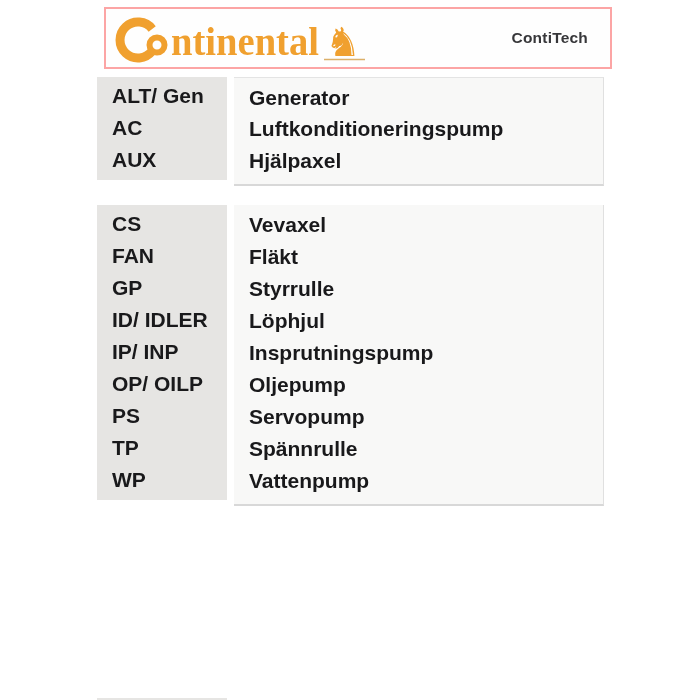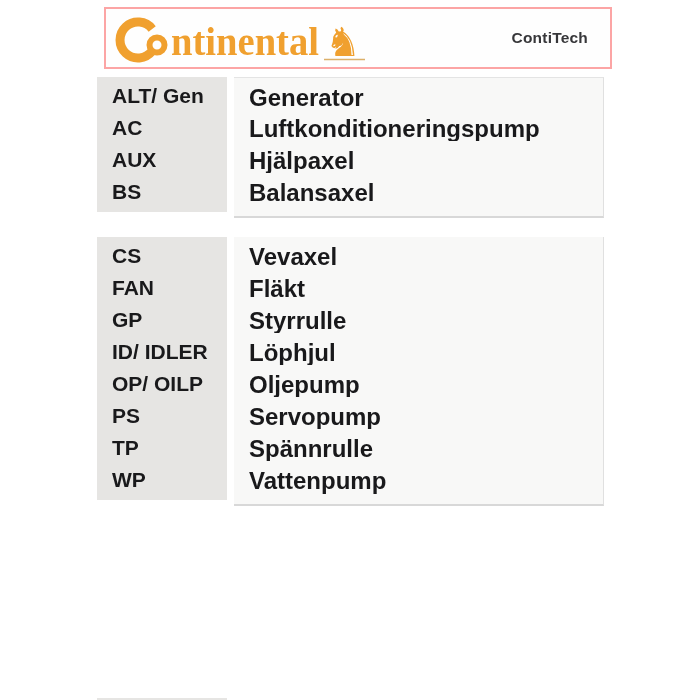--- a/index.html
+++ b/index.html
@@ -65,21 +65,21 @@
   }
   .gap-cell { background: transparent; }
   .term-cell {
     background: #f8f8f7;
     height: 44.5px;
     line-height: 40px;
     padding-left: 15px;
     box-sizing: border-box;
     border-bottom: 2px solid #d8d8d8;
     border-right: 1px solid #e0e0e0;
-    font-size: 24px;
+    font-size: 21px;
     font-weight: 700;
     color: #19191b;
     white-space: nowrap;
     overflow: hidden;
   }
   .grow:first-child .term-cell { border-top: 1px solid #e4e4e4; }
   .bottom-sliver {
     position: absolute;
     left: 97px;
     top: 698px;
@@ -123,25 +123,20 @@
       <div class="gap-cell"></div>
       <div class="term-cell">Luftkonditioneringspump</div>
     </div>
 
     <div class="grow">
       <div class="abbr-cell">AUX</div>
       <div class="gap-cell"></div>
       <div class="term-cell">Hjälpaxel</div>
     </div>
 
-    <div class="grow">
-      <div class="abbr-cell">BS</div>
-      <div class="gap-cell"></div>
-      <div class="term-cell">Balansaxel</div>
-    </div>
 
     <div class="grow">
       <div class="gap-cell"></div>
     </div>
 
     <div class="grow">
       <div class="abbr-cell">CS</div>
       <div class="gap-cell"></div>
       <div class="term-cell">Vevaxel</div>
     </div>
@@ -157,20 +152,25 @@
       <div class="gap-cell"></div>
       <div class="term-cell">Styrrulle</div>
     </div>
 
     <div class="grow">
       <div class="abbr-cell">ID/ IDLER</div>
       <div class="gap-cell"></div>
       <div class="term-cell">Löphjul</div>
     </div>
 
+    <div class="grow">
+      <div class="abbr-cell">IP/ INP</div>
+      <div class="gap-cell"></div>
+      <div class="term-cell">Insprutningspump</div>
+    </div>
 
     <div class="grow">
       <div class="abbr-cell">OP/ OILP</div>
       <div class="gap-cell"></div>
       <div class="term-cell">Oljepump</div>
     </div>
 
     <div class="grow">
       <div class="abbr-cell">PS</div>
       <div class="gap-cell"></div>

